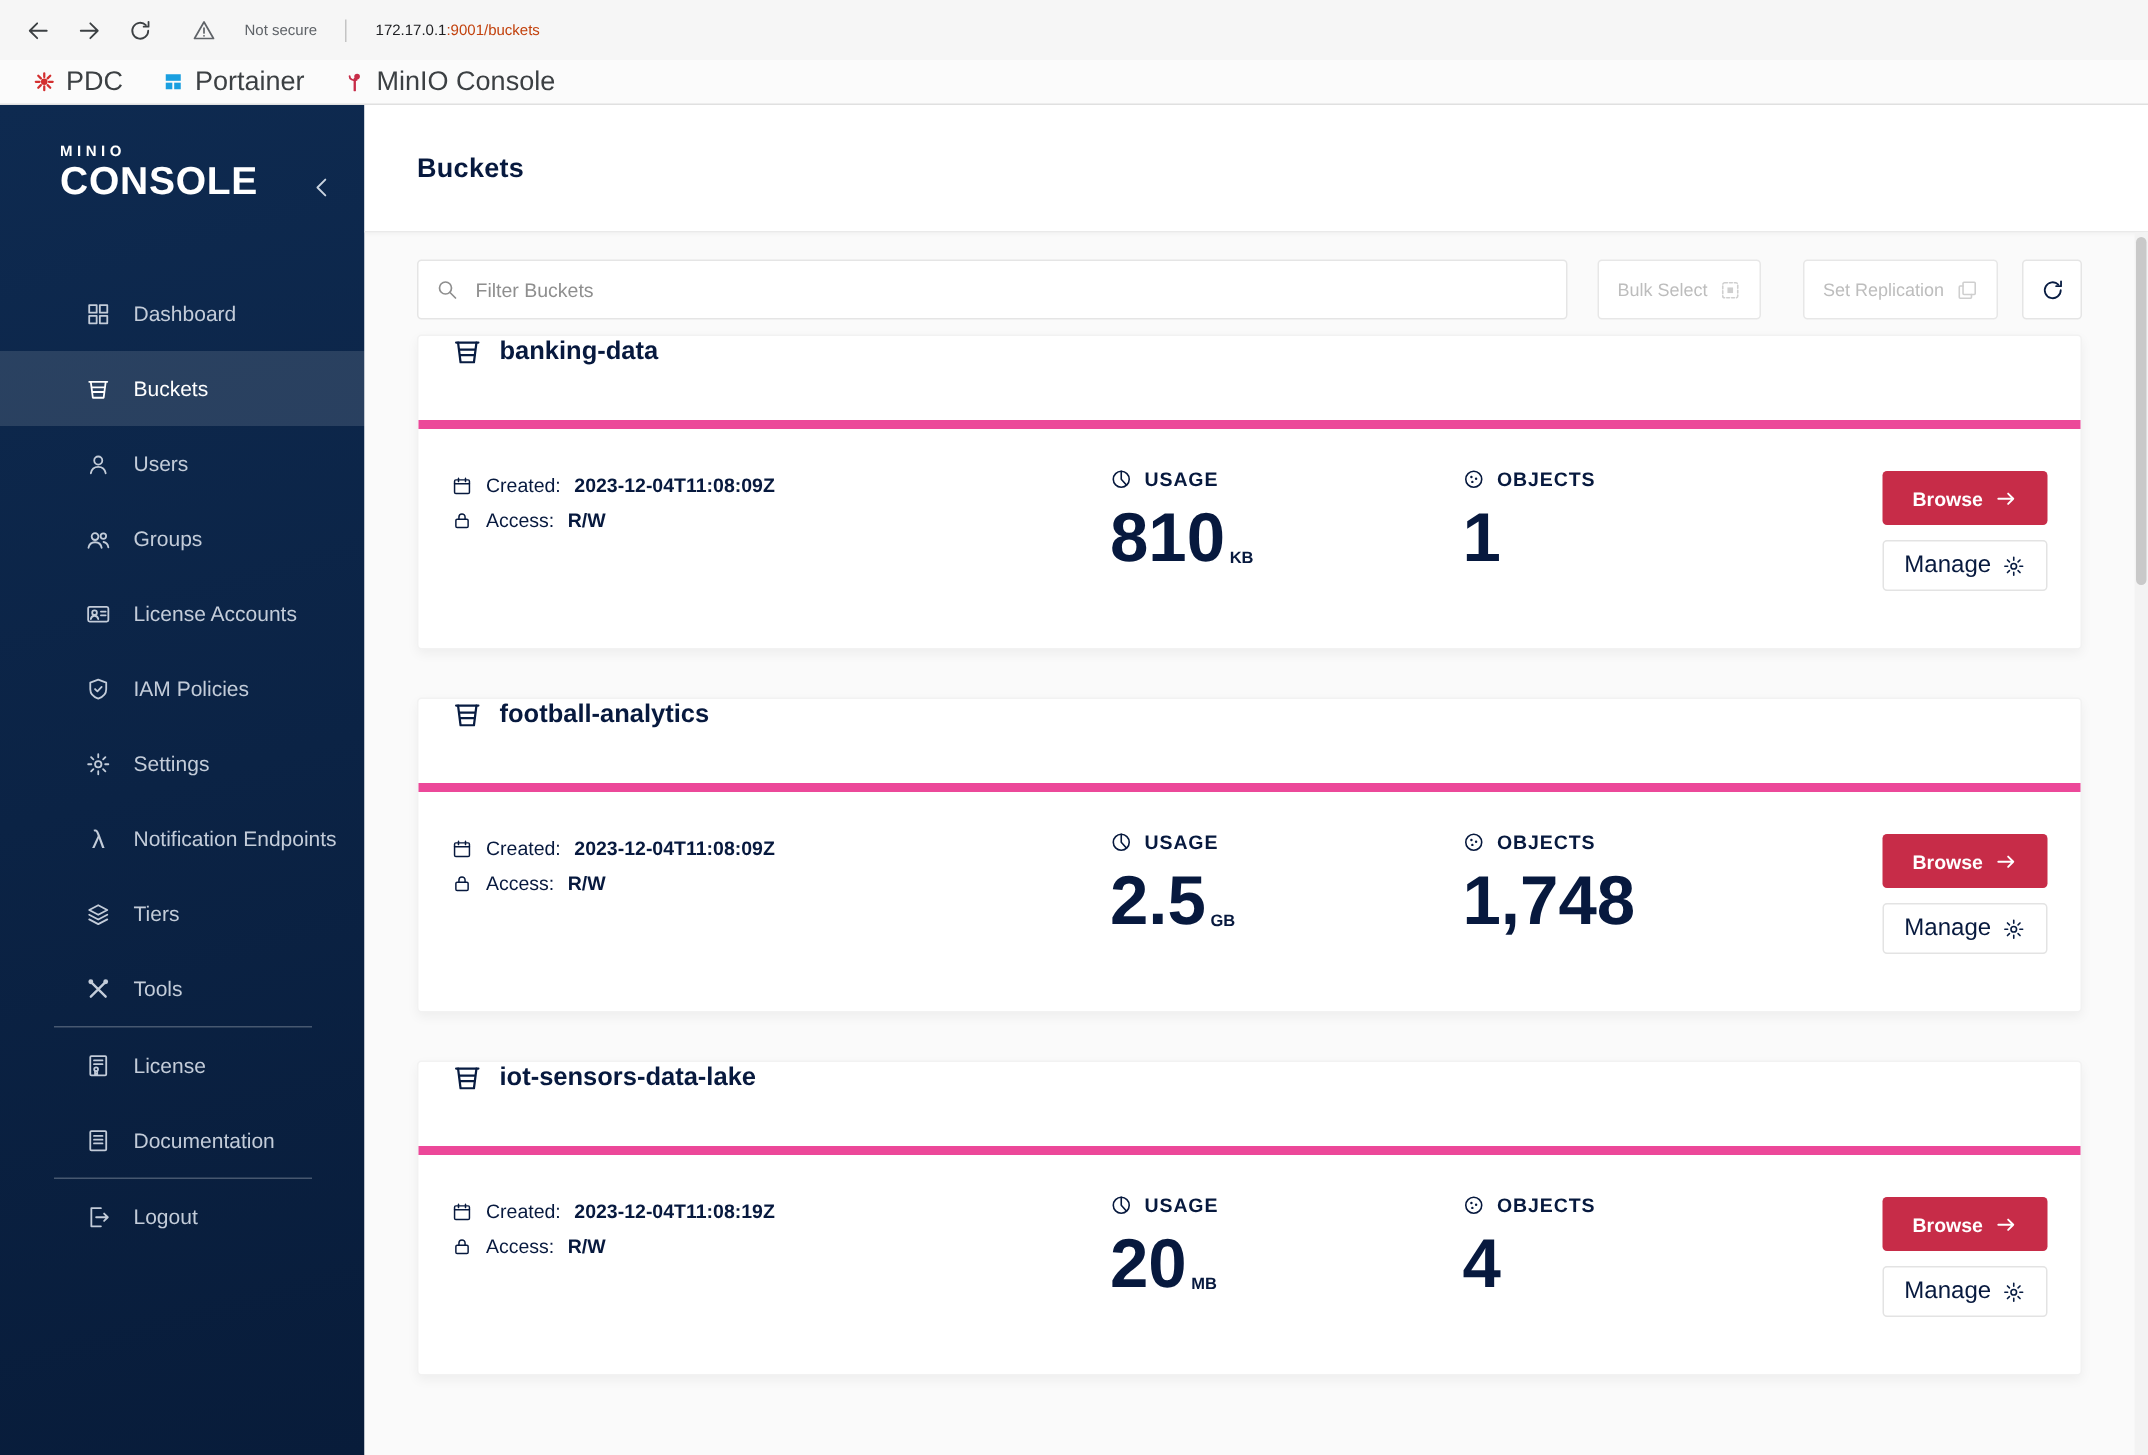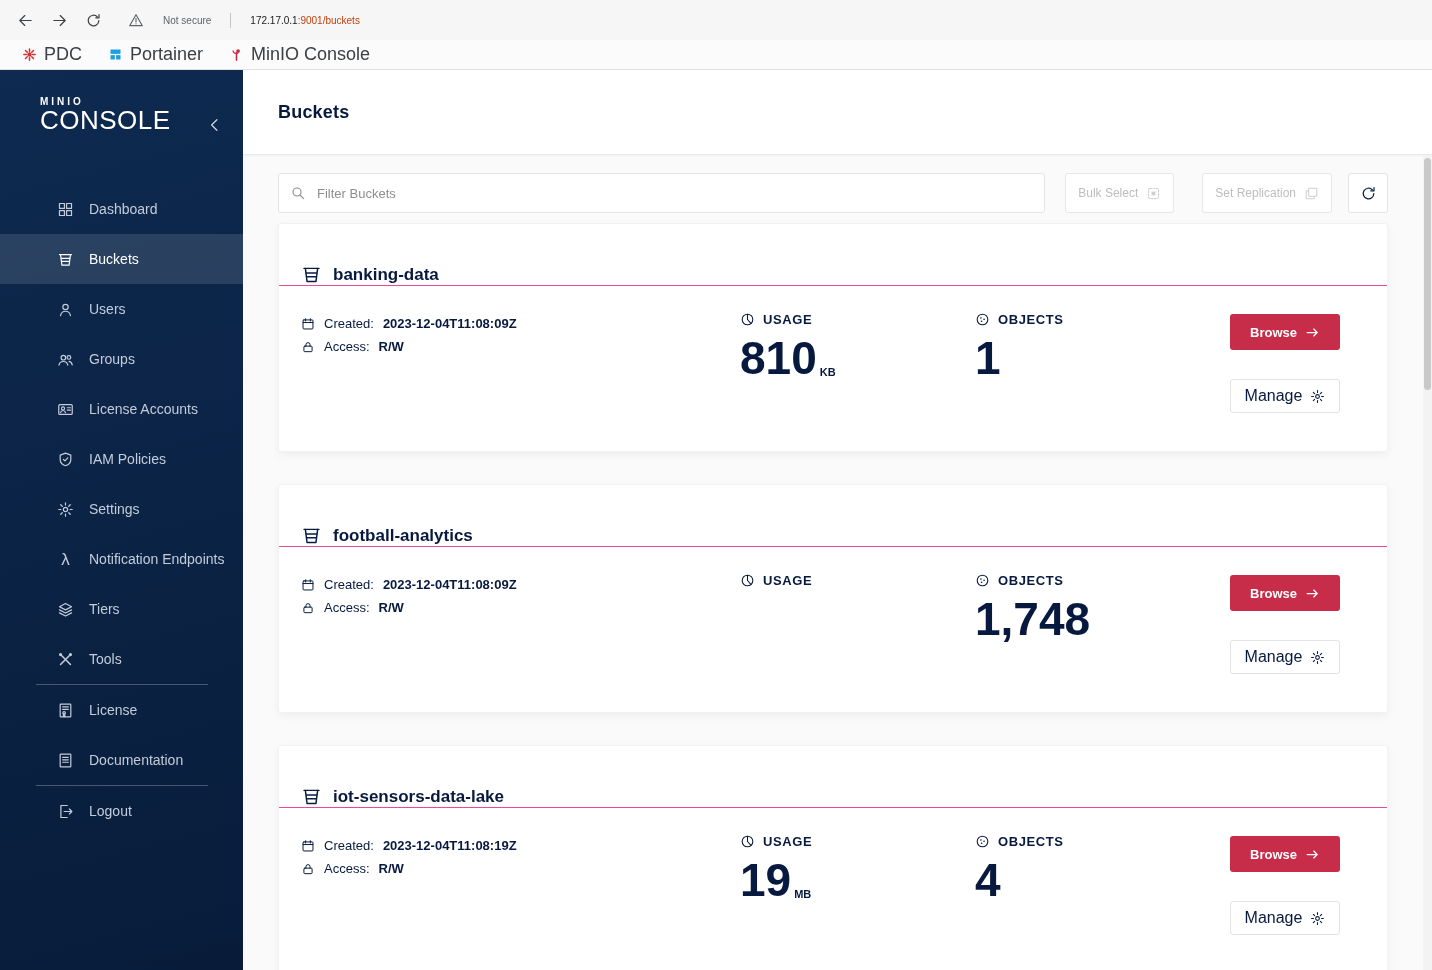--- a/index.html
+++ b/index.html
@@ -18,21 +18,21 @@
   .url-rest{color:#c2410c}
   .bookmarks{height:30px;background:#fbfbfb;border-bottom:1px solid #e0e0e0;display:flex;align-items:center;padding:0 14px;gap:10px}
   .bookmark{display:flex;align-items:center;gap:7px;font-size:18px;color:#3c4043;padding:2px 8px;border-radius:4px;cursor:pointer}
   .bookmark svg{width:15px;height:15px;display:block}
 
   
   .app{display:flex;height:900px}
   .sidebar{width:243px;flex:none;background:linear-gradient(165deg,#0E2A50 0%,#081C3A 100%);color:#C3CCD9;position:relative}
   .logo{padding:26px 0 0 40px;color:#fff}
   .logo-mark{font-size:10px;font-weight:700;letter-spacing:3px;display:block}
-  .logo-text{font-size:26px;font-weight:400;letter-spacing:.5px;line-height:1.05;display:block}
+  .logo-text{font-size:26px;font-weight:700;letter-spacing:.5px;line-height:1.05;display:block}
   .collapse{position:absolute;top:46px;right:15px;width:22px;height:22px;color:#cbd5e1;cursor:pointer}
   .collapse svg{width:18px;height:18px}
   .menu{margin-top:50px}
   .item{display:flex;align-items:center;gap:15px;height:50px;padding-left:57px;font-size:14px;color:#C3CCD9;cursor:pointer}
   .item svg{width:17px;height:17px;flex:none}
   .item .txt-ic{width:17px;font-size:17px;line-height:17px;text-align:center;flex:none}
   .item.active{background:rgba(255,255,255,.12);color:#fff}
   .side-divider{height:1px;background:rgba(255,255,255,.25);margin:0 35px 0 36px}
 
   
@@ -50,34 +50,34 @@
   .btn.ghost{border-color:#E7E7E7;color:#BDBDBD;height:40px;padding:0 12px;font-size:12px;cursor:default}
   .btn.ghost svg{width:15px;height:15px;color:#CFCFCF}
   .bulk{margin-left:20px}
   .repl{margin-left:28px}
   .btn.iconbtn{margin-left:16px;width:40px;height:40px;border-color:#E5E5E5;color:#081C42}
   .btn.iconbtn svg{width:17px;height:17px}
   .btn.primary{margin-left:8px;height:40px;padding:0 16px;background:#081C42;color:#fff;font-weight:700;font-size:13px;border:none}
   .btn.primary svg{width:14px;height:14px}
 
   .bucket-card{background:#fff;border:1px solid #F2F2F2;border-radius:3px;box-shadow:0 3px 8px rgba(0,0,0,.05);margin-bottom:32px}
-  .card-header{display:flex;align-items:flex-end;gap:11px;height:62px;padding:0 22px;border-bottom:1px solid #ec4899;cursor:pointer}
+  .card-header{display:flex;align-items:flex-start;gap:11px;height:62px;padding:0 22px;border-bottom:6px solid #ec4899;cursor:pointer}
   .card-header svg{width:21px;height:21px;color:#081C42}
   .bucket-name{font-size:17px;font-weight:700;color:#07193E}
   .card-body{display:grid;grid-template-columns:1fr 235px 255px 135px;align-items:start;padding:26px 22px 38px}
   .details{padding-top:4px}
   .detail-row{display:flex;align-items:flex-end;gap:9px;font-size:13px;color:#07193E;margin-bottom:8px}
   .detail-row svg{width:14px;height:14px;color:#07193E;flex:none}
   .dvalue{font-weight:700}
   .metric-label{display:flex;align-items:center;gap:8px;font-size:13px;font-weight:700;letter-spacing:.6px;color:#07193E}
   .metric-label svg{width:15px;height:15px;flex:none}
   .metric-value{display:flex;align-items:flex-end;margin-top:10px;color:#07193E}
   .big{font-size:46px;font-weight:700;line-height:.95}
   .unit{font-size:11px;font-weight:700;margin-left:3px;padding-bottom:3px}
-  .actions{display:flex;flex-direction:column;gap:29px;align-items:flex-start;padding-top:2px}
+  .actions{display:flex;flex-direction:column;gap:10px;align-items:flex-end;padding-top:2px}
   .btn.browse{width:110px;height:36px;background:#C72C48;color:#fff;font-weight:700;font-size:13px;border:none}
   .btn.browse svg{width:15px;height:15px}
   .btn.manage{width:110px;height:34px;border-color:#E3E3E3;color:#07193E;font-size:16px}
   .btn.manage svg{width:15px;height:15px;color:#081C42}
 
   .scroll-track{position:absolute;top:85px;right:0;bottom:0;width:9px;background:#f3f3f3}
   .scroll-thumb{position:absolute;top:3px;right:1px;width:7px;height:232px;background:#C9C9C9;border-radius:4px}
 </style>
 </head>
 <body>
@@ -395,20 +395,24 @@
             </div>
           </div>
           <div class="metric">
             <div class="metric-label">
               <svg class="ic" viewBox="0 0 24 24">
                   <circle cx="12" cy="12" r="8.5"></circle>
                   <path d="M12 12V3.5M12 12l5.5 6.2"></path>
                 </svg>
               <span>USAGE</span>
             </div>
+            <div class="metric-value">
+              <span class="big">2.5</span>
+              <span class="unit">GB</span>
+            </div>
           </div>
           <div class="metric">
             <div class="metric-label">
               <svg class="ic" viewBox="0 0 24 24">
                   <circle cx="12" cy="12" r="8.5"></circle>
                   <circle class="fill" cx="9.5" cy="9.5" r="1.3"></circle>
                   <circle class="fill" cx="14.5" cy="11.5" r="1.3"></circle>
                   <circle class="fill" cx="10.5" cy="14.8" r="1.3"></circle>
                 </svg>
               <span>OBJECTS</span>
@@ -465,21 +469,21 @@
           </div>
           <div class="metric">
             <div class="metric-label">
               <svg class="ic" viewBox="0 0 24 24">
                   <circle cx="12" cy="12" r="8.5"></circle>
                   <path d="M12 12V3.5M12 12l5.5 6.2"></path>
                 </svg>
               <span>USAGE</span>
             </div>
             <div class="metric-value">
-              <span class="big">19</span>
+              <span class="big">20</span>
               <span class="unit">MB</span>
             </div>
           </div>
           <div class="metric">
             <div class="metric-label">
               <svg class="ic" viewBox="0 0 24 24">
                   <circle cx="12" cy="12" r="8.5"></circle>
                   <circle class="fill" cx="9.5" cy="9.5" r="1.3"></circle>
                   <circle class="fill" cx="14.5" cy="11.5" r="1.3"></circle>
                   <circle class="fill" cx="10.5" cy="14.8" r="1.3"></circle>

